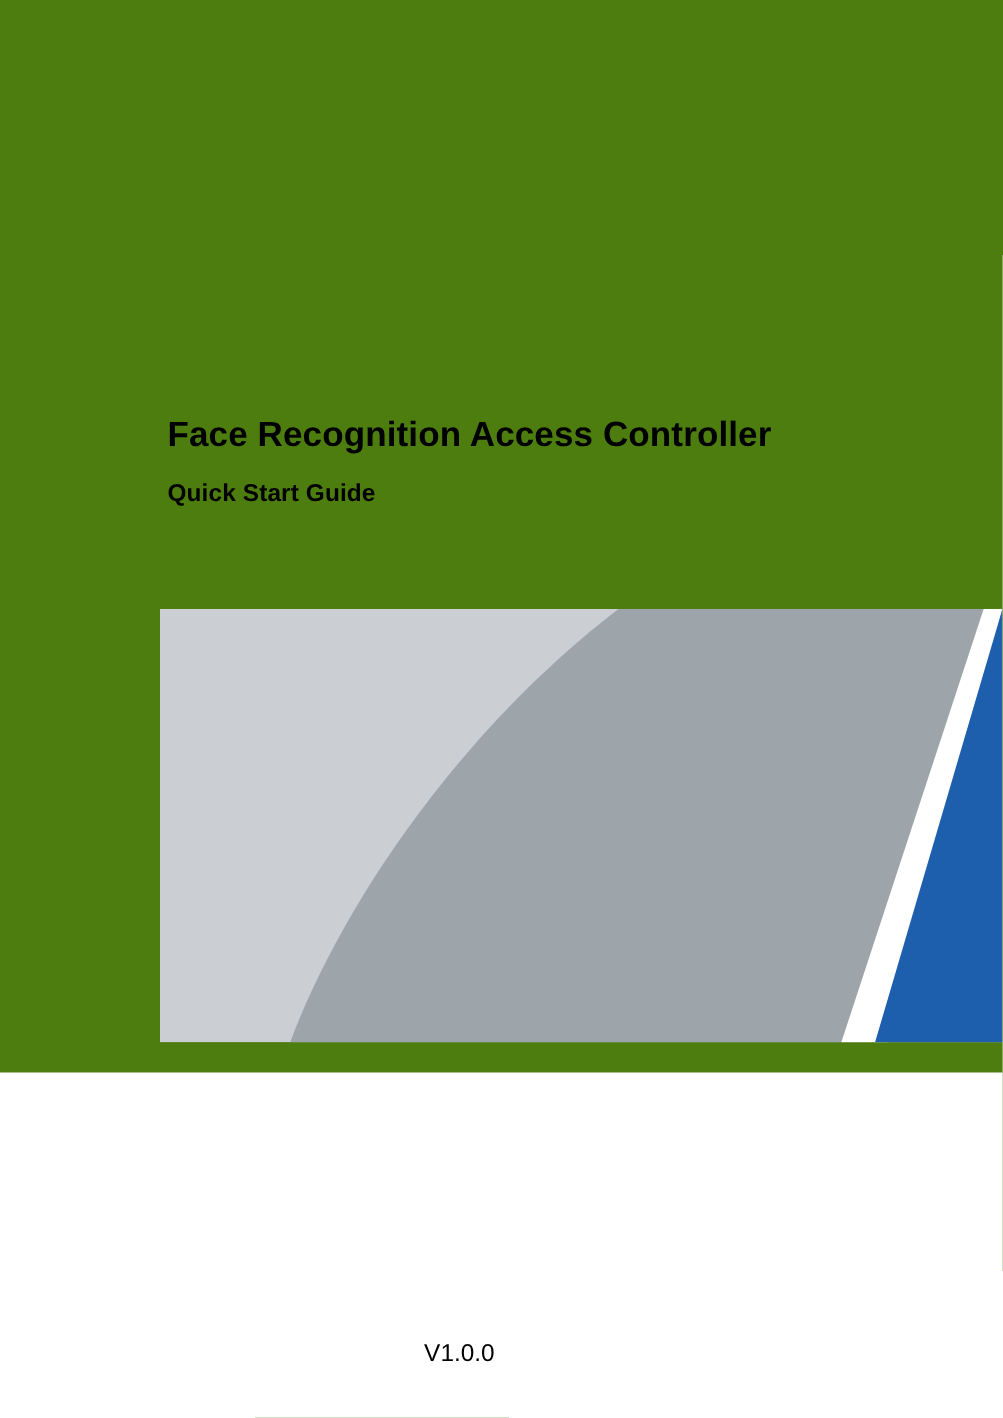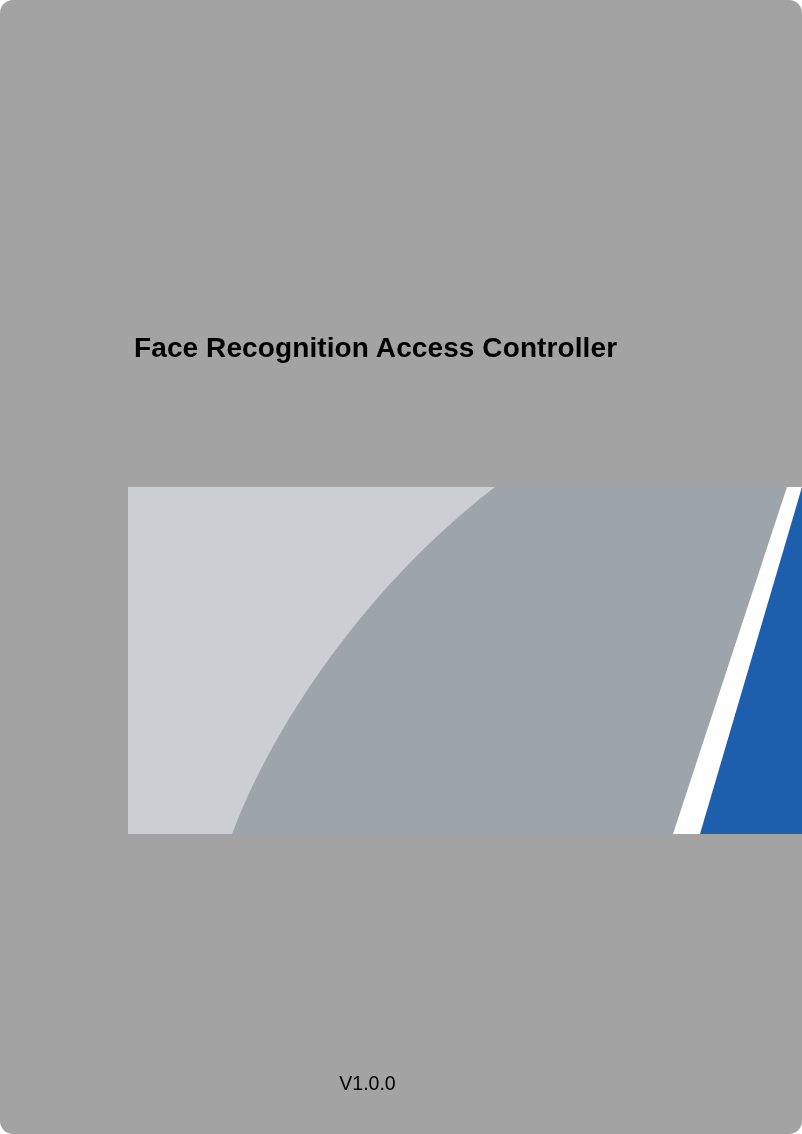--- a/index.html
+++ b/index.html
@@ -15,23 +15,22 @@
     font-family: "Liberation Sans", sans-serif;
     color: #000000;
     -webkit-font-smoothing: antialiased;
   }
 
   .page {
     position: absolute;
     left: 0;
     top: 0;
     width: 802px;
-    height: 1134px;
-    background: #a3a3a3;
-    border-radius: 13px;
+    height: 858px;
+    background: #4d7c0f;
   }
 
   
   .title-block {
     position: absolute;
     left: 134px;
     top: 330px;
     width: 620px;
   }
   .doc-title {
@@ -83,20 +82,21 @@
     white-space: nowrap;
   }
 </style>
 </head>
 <body>
 
 <div class="page">
 
   <div class="title-block">
     <div class="doc-title">Face Recognition Access Controller</div>
+    <div class="doc-subtitle">Quick Start Guide</div>
   </div>
 
   <div class="cover-banner">
     <svg viewBox="0 0 674 347" width="674" height="347" preserveAspectRatio="none">
 
       <rect x="0" y="0" width="674" height="347" fill="#CBCED2"></rect>
 
       <path d="M 367 0 L 674 0 L 674 347 L 104 347 C 140 250 230 105 367 0 Z" fill="#9EA5AA"></path>
 
       <path d="M 659 0 L 674 0 L 582 347 L 545 347 Z" fill="#FFFFFF"></path>

